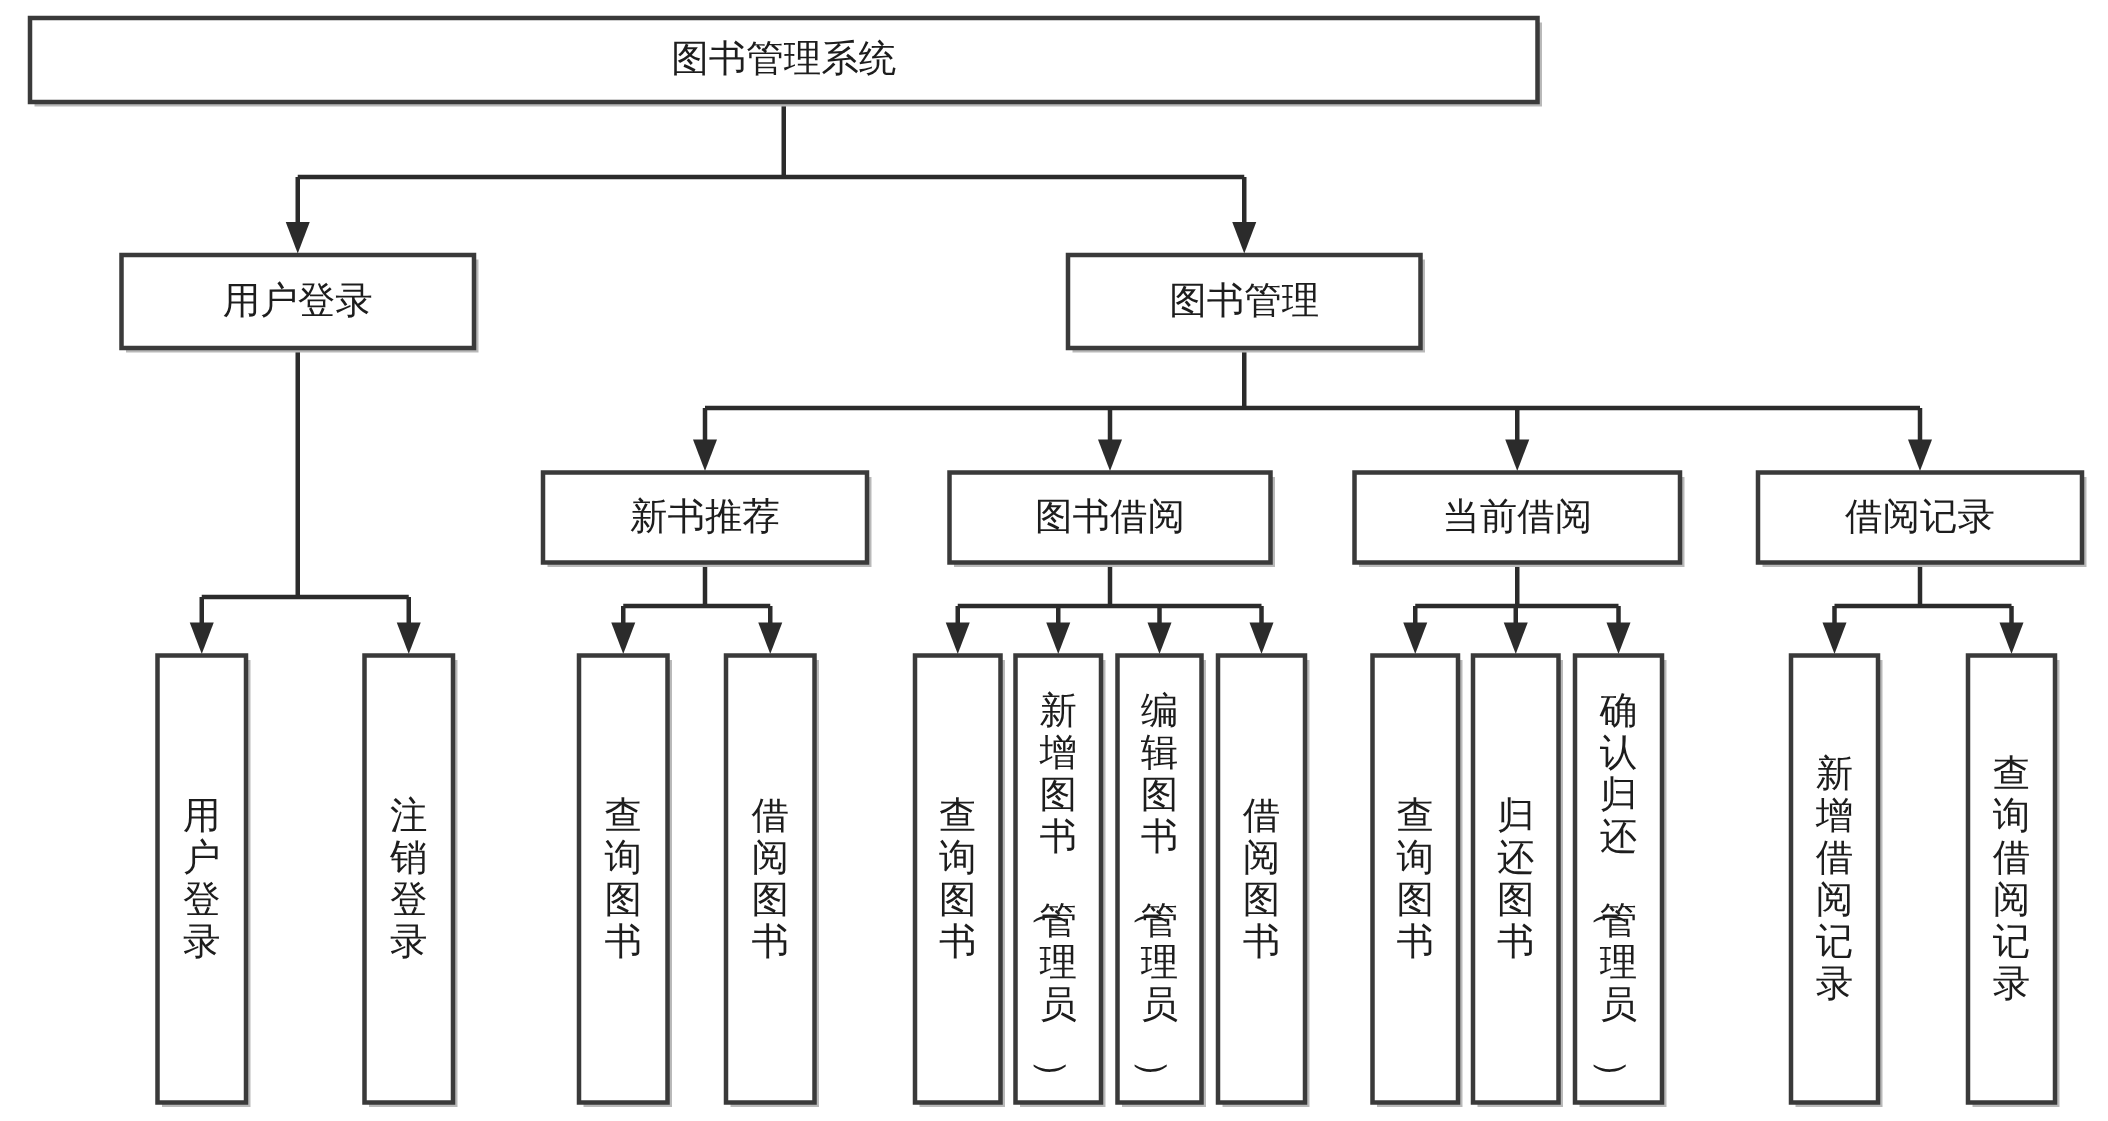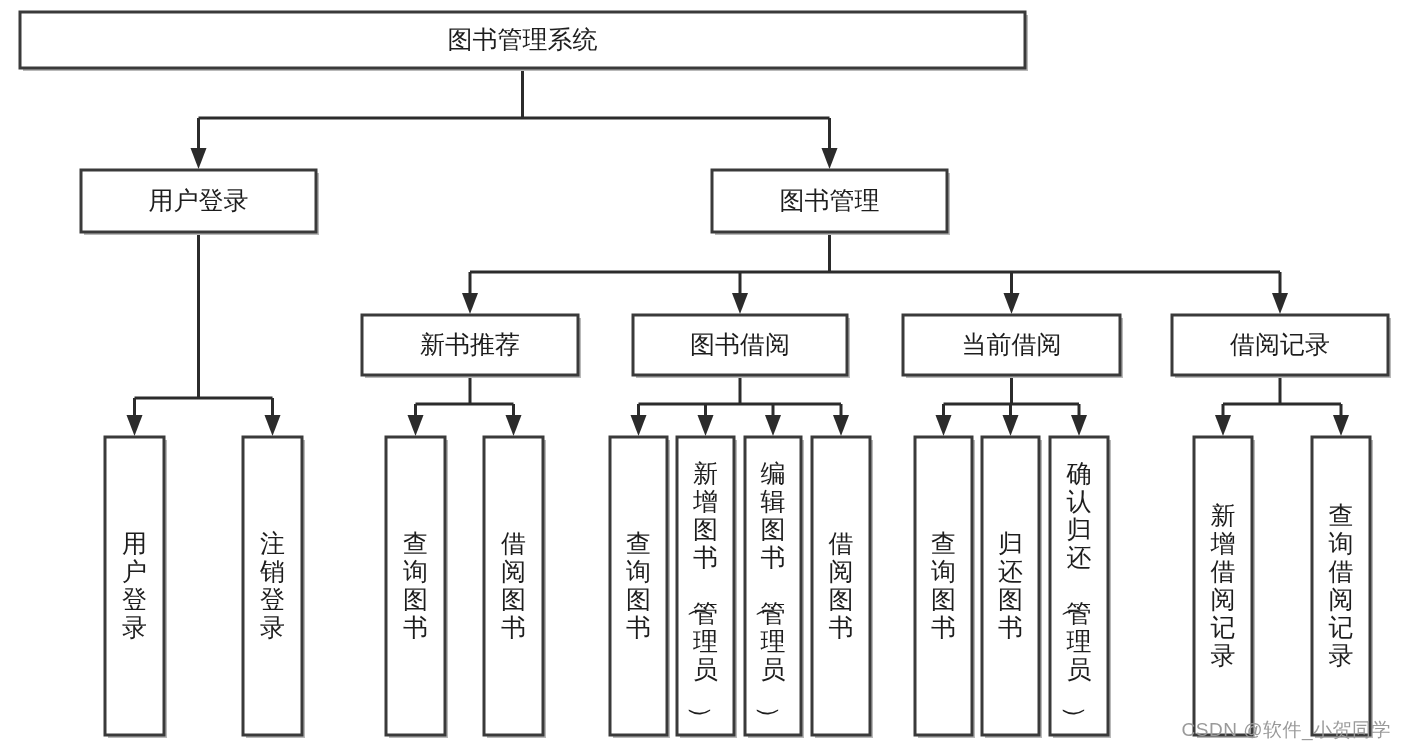--- a/index.html
+++ b/index.html
@@ -240,14 +240,13 @@
           <rect x="1194" y="437" width="58" height="298" class="node-box"></rect>
           <text x="1223" class="node-label-v"><tspan x="1223" y="523.84">新</tspan><tspan x="1223" y="551.84">增</tspan><tspan x="1223" y="579.84">借</tspan><tspan x="1223" y="607.84">阅</tspan><tspan x="1223" y="635.84">记</tspan><tspan x="1223" y="663.84">录</tspan></text>
         </g>
         <g>
           <rect x="1315" y="440" width="58" height="298" class="node-shadow"></rect>
           <rect x="1312" y="437" width="58" height="298" class="node-box"></rect>
           <text x="1341" class="node-label-v"><tspan x="1341" y="523.84">查</tspan><tspan x="1341" y="551.84">询</tspan><tspan x="1341" y="579.84">借</tspan><tspan x="1341" y="607.84">阅</tspan><tspan x="1341" y="635.84">记</tspan><tspan x="1341" y="663.84">录</tspan></text>
         </g>
       </g>
   </svg>
-  <div class="watermark">CSDN @软件_小贺同学</div>
 </div>
 
 </body></html>

